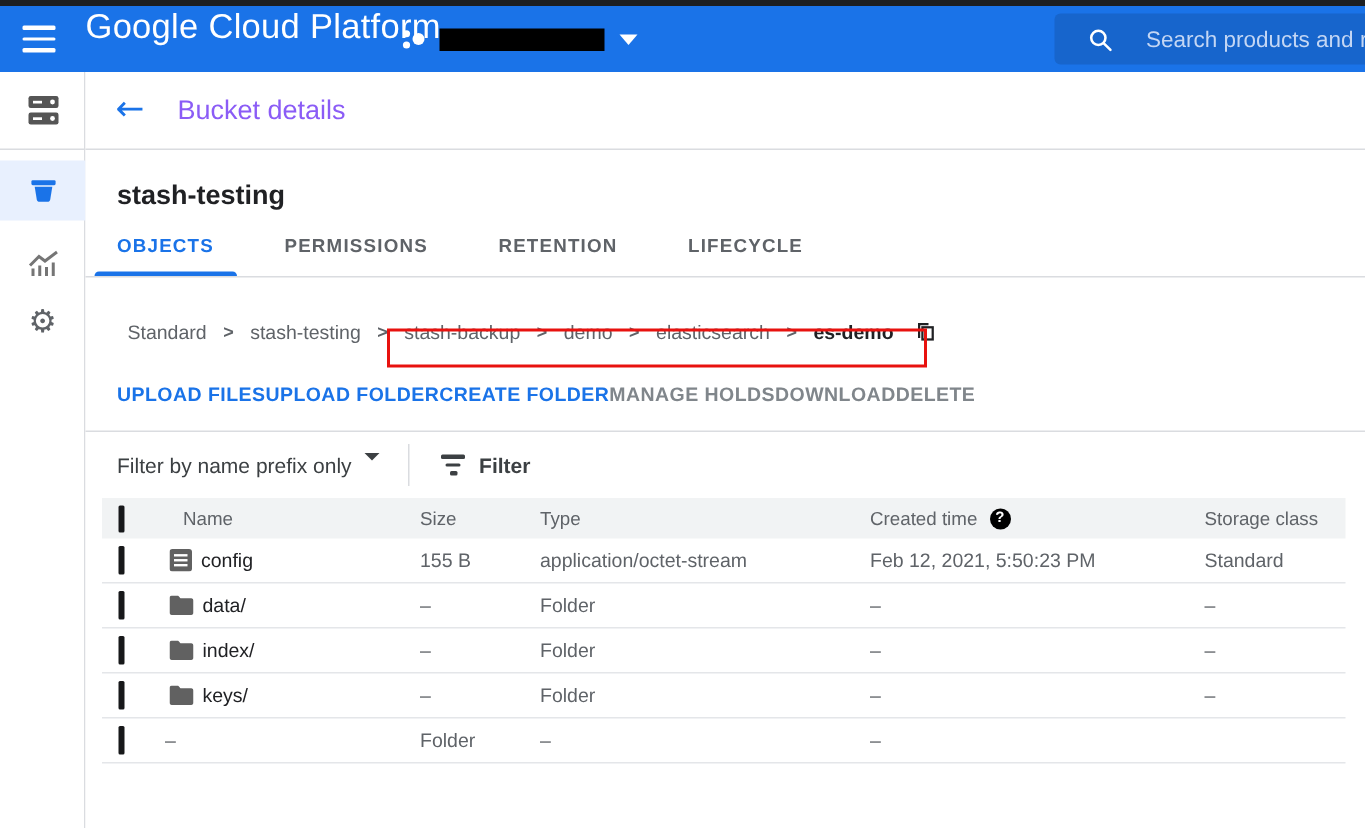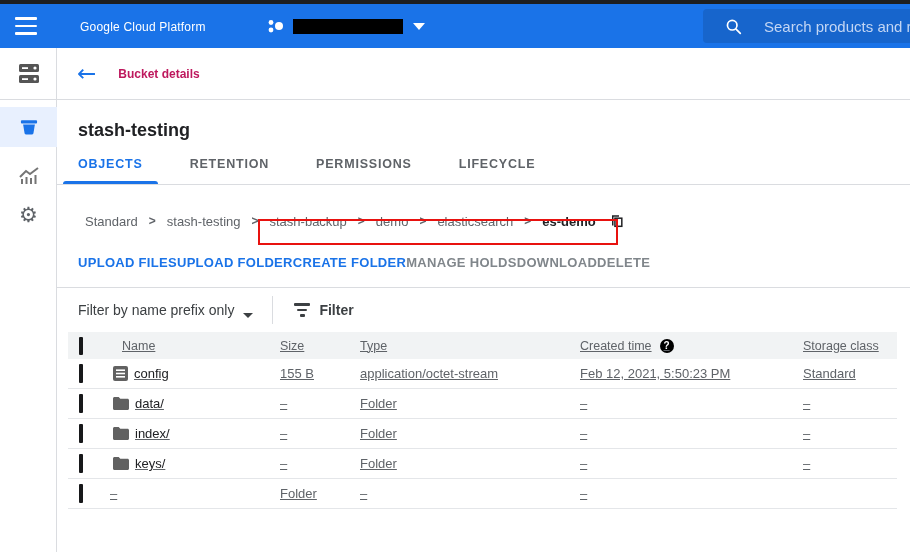--- a/index.html
+++ b/index.html
@@ -6,21 +6,21 @@
   body { font-family:"Liberation Sans", sans-serif; background:#fff; }
   .page { position:relative; width:910px; height:552px; overflow:hidden; background:#fff; }
 
   
   .top-strip { position:absolute; top:0; left:0; width:910px; height:4px; background:#1d1f21; }
 
   
   .appbar { position:absolute; top:4px; left:0; width:910px; height:44px; background:#1a73e8; display:flex; align-items:center; }
   .hamburger { position:absolute; left:15px; top:13px; width:22px; height:18px; display:flex; flex-direction:column; justify-content:space-between; background:none; border:none; cursor:pointer; }
   .hamburger span { display:block; height:2.6px; width:22px; background:#fff; border-radius:1px; }
-  .product-name { position:absolute; left:57px; top:16px; color:#fff; font-size:12px; letter-spacing:.2px; font-weight:400;margin-left:23px; }
+  .product-name { position:absolute; left:57px; top:0; color:#fff; font-size:23px; letter-spacing:.2px; font-weight:400; }
   .project-switcher { position:absolute; left:267px; top:8px; height:28px; display:flex; align-items:center; cursor:pointer; }
   .project-icon { width:17px; height:17px; margin-right:9px; }
   .redaction { width:110px; height:15px; background:#000; }
   .caret-down { margin-left:10px; width:0; height:0; border-left:6.5px solid transparent; border-right:6.5px solid transparent; border-top:7px solid #fff; }
   .searchbox { position:absolute; left:703px; top:5px; width:300px; height:34px; background:#1765cc; border-radius:4px; display:flex; align-items:center; padding-left:22px; }
   .searchbox svg { flex:0 0 auto; }
   .searchbox input { background:transparent; border:none; outline:none; color:#fff; font-size:15px; margin-left:22px; width:220px; font-family:"Liberation Sans", sans-serif; }
   .searchbox input::placeholder { color:#c3d6f4; opacity:1; }
 
   
@@ -29,21 +29,21 @@
   .side-section-1 { height:52px; border-bottom:1px solid #dadce0; }
   .side-active { margin-top:7px; height:40px; background:#e8f0fe; }
   .side-chart { margin-top:15px; height:28px; }
   .side-gear { margin-top:10px; height:28px; }
   .gear-glyph { font-size:21px; color:#5f6368; line-height:1; }
 
   
   .main { position:absolute; top:48px; left:57px; width:853px; height:504px; background:#fff; }
   .page-header { height:52px; border-bottom:1px solid #dadce0; display:flex; align-items:center; }
   .back-btn { margin-left:20px; background:none; border:none; color:#1a73e8; font-size:23px; line-height:1; cursor:pointer; font-family:"DejaVu Sans", sans-serif; }
-  .page-title { margin-left:22px; font-size:12px; color:#be185d; font-weight:700; }
+  .page-title { margin-left:22px; font-size:18px; color:#8b5cf6; font-weight:400; }
 
   .bucket-title { margin:20px 0 0 21px; font-size:18px; font-weight:700; color:#202124; }
 
   .tabs { display:flex; gap:47px; padding-left:21px; margin-top:16px; border-bottom:1px solid #dadce0;text-align:center; }
   .tab { position:relative; padding-bottom:13px; font-size:12.5px; font-weight:700; letter-spacing:.8px; color:#5f6368; cursor:pointer; }
   .tab.active { color:#1a73e8; }
   .tab.active::after { content:""; position:absolute; left:-15px; right:-15px; bottom:0; height:3px; background:#1a73e8; border-radius:3px 3px 0 0; }
 
   .breadcrumb { display:flex; align-items:center; gap:11px; padding-left:28px; margin-top:25px; font-size:13px; color:#5f6368; height:22px; }
   .crumb { cursor:pointer; }
@@ -52,32 +52,32 @@
   .copy-btn { background:none; border:none; cursor:pointer; margin-left:2px; display:flex; align-items:center; }
   .annotation-box { position:absolute; left:258px; top:219px; width:360px; height:26px; border:2px solid #e8120f; pointer-events:none; }
 
   .actions { display:flex; padding-left:21px; margin-top:21px; height:18px; align-items:center; }
   .action-btn { background:none; border:none; font-family:"Liberation Sans", sans-serif; font-size:13px; font-weight:700; letter-spacing:.3px; color:#1a73e8; cursor:pointer; white-space:nowrap; }
   .action-btn.disabled { color:#80868b; cursor:default; }
 
   .section-divider { margin-top:16px; border-top:1px solid #dadce0; }
 
   .filter-row { height:44px; display:flex; align-items:center; padding-left:21px; }
-  .filter-mode { display:flex; align-items:flex-end; font-size:14px; color:#3c4043; cursor:pointer; }
+  .filter-mode { display:flex; align-items:flex-start; font-size:14px; color:#3c4043; cursor:pointer; }
   .filter-caret { margin-left:9px; width:0; height:0; border-left:5px solid transparent; border-right:5px solid transparent; border-top:5.5px solid #3c4043; }
   .v-divider { width:1px; height:28px; background:#dadce0; margin:0 21px 0 19px; }
   .filter-btn { display:flex; align-items:center; gap:9px; background:none; border:none; cursor:pointer; }
   .funnel { display:flex; flex-direction:column; gap:3px; align-items:center; }
   .funnel i { display:block; height:2.4px; background:#3c4043; border-radius:1px; }
   .funnel i:nth-child(1){ width:16px; } .funnel i:nth-child(2){ width:10px; } .funnel i:nth-child(3){ width:5px; }
   .filter-label { font-size:14px; font-weight:700; color:#3c4043; font-family:"Liberation Sans", sans-serif; }
 
   
   .objects-table { margin:0 13px 0 11px; }
-  .t-row { display:grid; grid-template-columns:42px 170px 80px 220px 223px 1fr; align-items:center;text-decoration:underline; }
+  .t-row { display:grid; grid-template-columns:42px 170px 80px 220px 223px 1fr; align-items:center; }
   .t-head { height:27px; background:#f1f3f4; color:#5f6368; font-size:12.5px; }
   .t-body-row { height:30px; border-bottom:1px solid #e4e6e9; font-size:13px; color:#5f6368; }
   .cell-name-h { padding-left:12px; }
   .checkbox { width:13px; height:13px; border:2px solid #17181a; border-radius:1px; margin-left:11px; background:#fff; cursor:pointer; }
   .cell-name { display:flex; align-items:center; padding-left:3px; }
   .cell-name .obj-label { margin-left:6px; color:#202124; cursor:pointer; }
   .help-badge { display:inline-block; width:14px; height:14px; border-radius:50%; background:#000; color:#fff; font-size:10px; font-weight:700; line-height:14px; text-align:center; margin-left:8px; vertical-align:-2px; cursor:pointer; }
   .created-h { display:flex; align-items:flex-end; }
 </style>
 </head>
@@ -145,22 +145,22 @@
   <div class="main">
     <div class="page-header">
       <button class="back-btn">←</button>
       <span class="page-title">Bucket details</span>
     </div>
 
     <div class="bucket-title">stash-testing</div>
 
     <div class="tabs">
       <div class="tab active">OBJECTS</div>
+      <div class="tab">PERMISSIONS</div>
       <div class="tab">RETENTION</div>
-      <div class="tab">PERMISSIONS</div>
       <div class="tab">LIFECYCLE</div>
     </div>
 
     <div class="breadcrumb">
       <span class="crumb">Standard</span>
       <span class="crumb-sep">&gt;</span>
       <span class="crumb">stash-testing</span>
       <span class="crumb-sep">&gt;</span>
       <span class="crumb">stash-backup</span>
       <span class="crumb-sep">&gt;</span>

